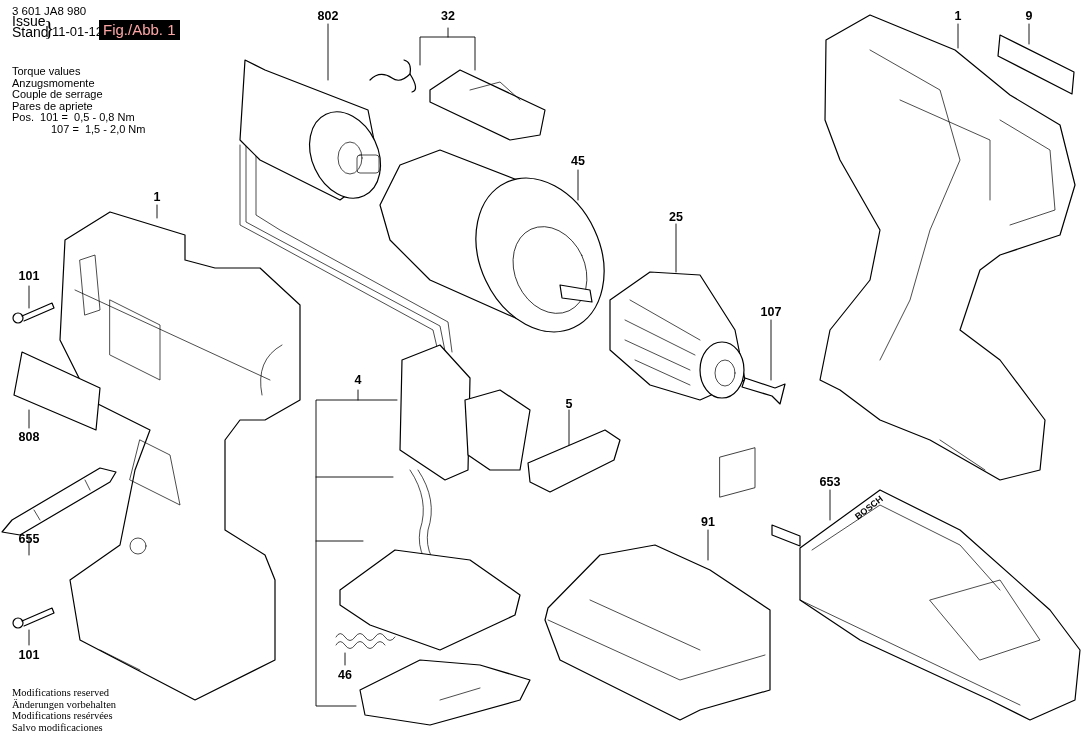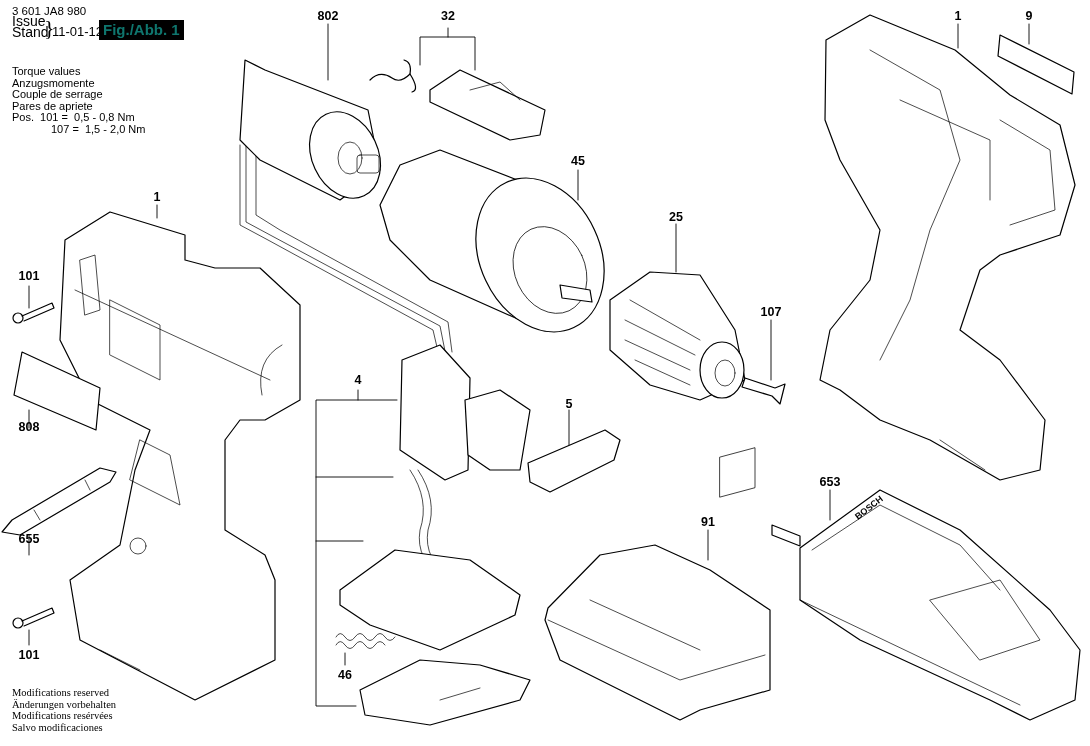--- a/index.html
+++ b/index.html
@@ -2,22 +2,22 @@
 <html><head>
 <meta charset="utf-8">
 <style>
   html, body { margin:0; padding:0; background:#ffffff; }
   body { width:1090px; height:746px; position:relative; overflow:hidden;
          font-family:"Liberation Sans", sans-serif; color:#000; }
   .partno { position:absolute; font-size:11.5px; top:5px; left:12px; }
   .issue { position:absolute; top:16px; left:12px; font-size:14px; line-height:11px; }
   .brace { position:absolute; top:17px; left:44px; font-size:22px; line-height:22px; font-family:"Liberation Serif", serif; }
   .date { position:absolute; top:24px; left:52px; font-size:13px; }
-  .fig { position:absolute; top:20px; left:99px; background:#000; color:#0f766e;
-         font-weight:bold; font-size:15px; padding:1px 4px; line-height:18px; }
+  .fig { position:absolute; top:20px; left:99px; background:#000; color:#fca5a5;
+         font-weight:normal; font-size:15px; padding:1px 4px; line-height:18px; }
   .torque { position:absolute; top:66px; left:12px; font-size:11px; line-height:11.5px; }
   .torque .indent { padding-left:39px; }
   .mods { position:absolute; top:687px; left:12px; font-size:10.5px; line-height:11.5px;font-family:Liberation Serif, serif; }
   .lbl { position:absolute; font-weight:bold; font-size:12.5px; transform:translateX(-50%); }
   svg.art { position:absolute; left:0; top:0; }
   svg.art * { fill:none; stroke:#000; stroke-width:1.2; stroke-linejoin:round; stroke-linecap:round; }
   svg.art .thin { stroke-width:0.7; }
   svg.art .lead { stroke-width:0.9; }
   svg.art .white { fill:#fff; }
 </style>
@@ -191,20 +191,20 @@
 
 <div class="lbl" style="left:157px; top:190px">1</div>
 <div class="lbl" style="left:958px; top:9px">1</div>
 <div class="lbl" style="left:1029px; top:9px">9</div>
 <div class="lbl" style="left:328px; top:9px">802</div>
 <div class="lbl" style="left:448px; top:9px">32</div>
 <div class="lbl" style="left:578px; top:154px">45</div>
 <div class="lbl" style="left:676px; top:210px">25</div>
 <div class="lbl" style="left:771px; top:305px">107</div>
 <div class="lbl" style="left:29px; top:269px">101</div>
-<div class="lbl" style="left:29px; top:420px">808</div>
+<div class="lbl" style="left:29px; top:430px">808</div>
 <div class="lbl" style="left:29px; top:532px">655</div>
 <div class="lbl" style="left:29px; top:648px">101</div>
 <div class="lbl" style="left:358px; top:373px">4</div>
 <div class="lbl" style="left:569px; top:397px">5</div>
 <div class="lbl" style="left:345px; top:668px">46</div>
 <div class="lbl" style="left:708px; top:515px">91</div>
 <div class="lbl" style="left:830px; top:475px">653</div>
 
 </body></html>

